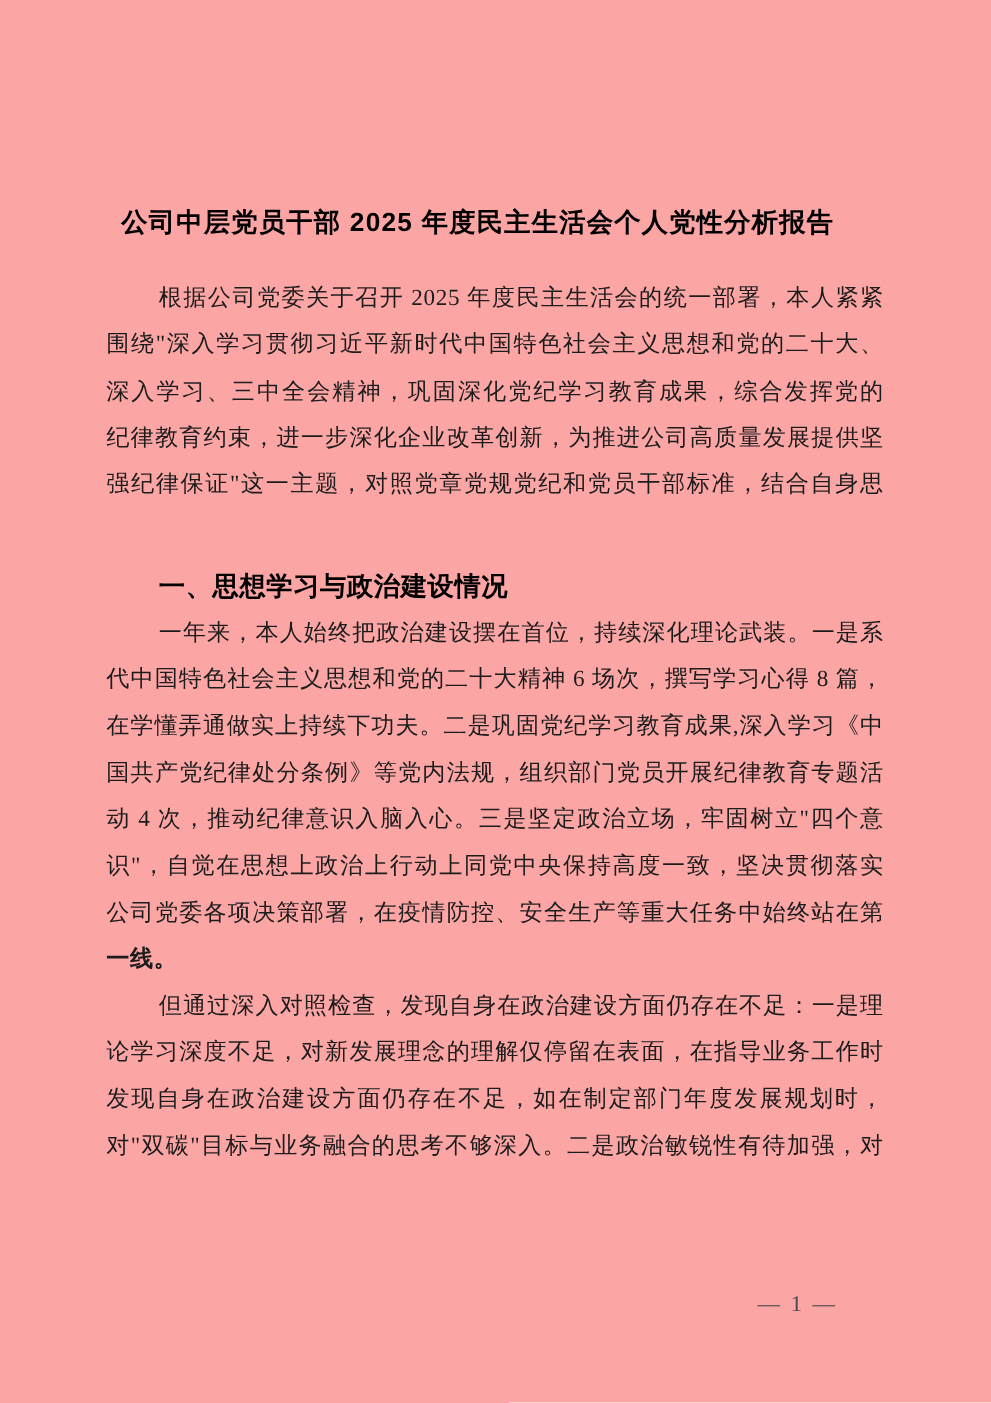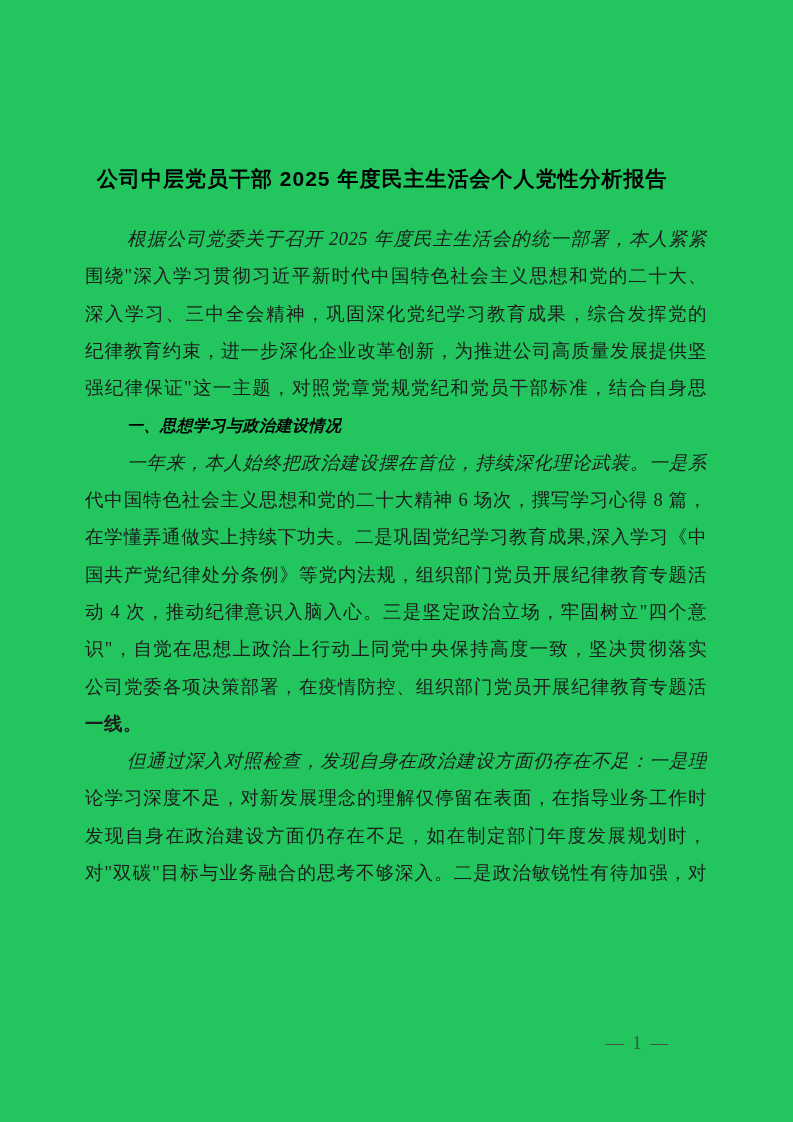--- a/index.html
+++ b/index.html
@@ -1,20 +1,20 @@
 <!DOCTYPE html>
 <html><head>
 <meta charset="utf-8">
 <style>
   html, body { margin: 0; padding: 0; background: #ffffff; }
   .page {
     position: relative;
     width: 793px;
     height: 1122px;
-    background: #22c55e;
+    background: #fca5a5;
     overflow: hidden;
     font-family: "Liberation Serif", "DejaVu Serif", serif;
     color: #1c1c1c;
   }
   .doc-title {
     position: absolute;
     left: 97px;
     top: 165px;
     width: 640px;
     font-family: "Liberation Sans", "DejaVu Sans", sans-serif;
@@ -41,30 +41,30 @@
     color: #1c1c1c;
     overflow: hidden;
     white-space: normal;
   }
   .line.nofill {
     text-align-last: left;
     font-weight: bold;
   }
   .line.indent {
     padding-left: 42px;
-    font-style: italic;
   }
   .line.heading {
     font-family: "Liberation Sans", "DejaVu Sans", sans-serif;
     font-weight: bold;
-    font-size: 16px;
+    font-size: 21px;
     color: #000000;
     text-align: right;
     text-align-last: left;
     letter-spacing: 0.5px;
+    margin-top: 44px;
   }
   .page-footer {
     position: absolute;
     right: 123px;
     top: 1030px;
     font-size: 18px;
     line-height: 26px;
     letter-spacing: 2px;
     color: #4a4a4a;
     font-family: "Liberation Serif", "DejaVu Serif", serif;
@@ -82,21 +82,21 @@
       <div class="line">深入学习、三中全会精神，巩固深化党纪学习教育成果，综合发挥党的</div>
       <div class="line">纪律教育约束，进一步深化企业改革创新，为推进公司高质量发展提供坚</div>
       <div class="line">强纪律保证"这一主题，对照党章党规党纪和党员干部标准，结合自身思</div>
       <div class="line heading indent nofill">一、思想学习与政治建设情况</div>
       <div class="line indent">一年来，本人始终把政治建设摆在首位，持续深化理论武装。一是系</div>
       <div class="line">代中国特色社会主义思想和党的二十大精神 6 场次，撰写学习心得 8 篇，</div>
       <div class="line">在学懂弄通做实上持续下功夫。二是巩固党纪学习教育成果,深入学习《中</div>
       <div class="line">国共产党纪律处分条例》等党内法规，组织部门党员开展纪律教育专题活</div>
       <div class="line">动 4 次，推动纪律意识入脑入心。三是坚定政治立场，牢固树立"四个意</div>
       <div class="line">识"，自觉在思想上政治上行动上同党中央保持高度一致，坚决贯彻落实</div>
-      <div class="line">公司党委各项决策部署，在疫情防控、组织部门党员开展纪律教育专题活</div>
+      <div class="line">公司党委各项决策部署，在疫情防控、安全生产等重大任务中始终站在第</div>
       <div class="line nofill">一线。</div>
       <div class="line indent">但通过深入对照检查，发现自身在政治建设方面仍存在不足：一是理</div>
       <div class="line">论学习深度不足，对新发展理念的理解仅停留在表面，在指导业务工作时</div>
       <div class="line">发现自身在政治建设方面仍存在不足，如在制定部门年度发展规划时，</div>
       <div class="line">对"双碳"目标与业务融合的思考不够深入。二是政治敏锐性有待加强，对</div>
     </div>
 
   <div class="page-footer">— 1 —</div>
 </div>
 

